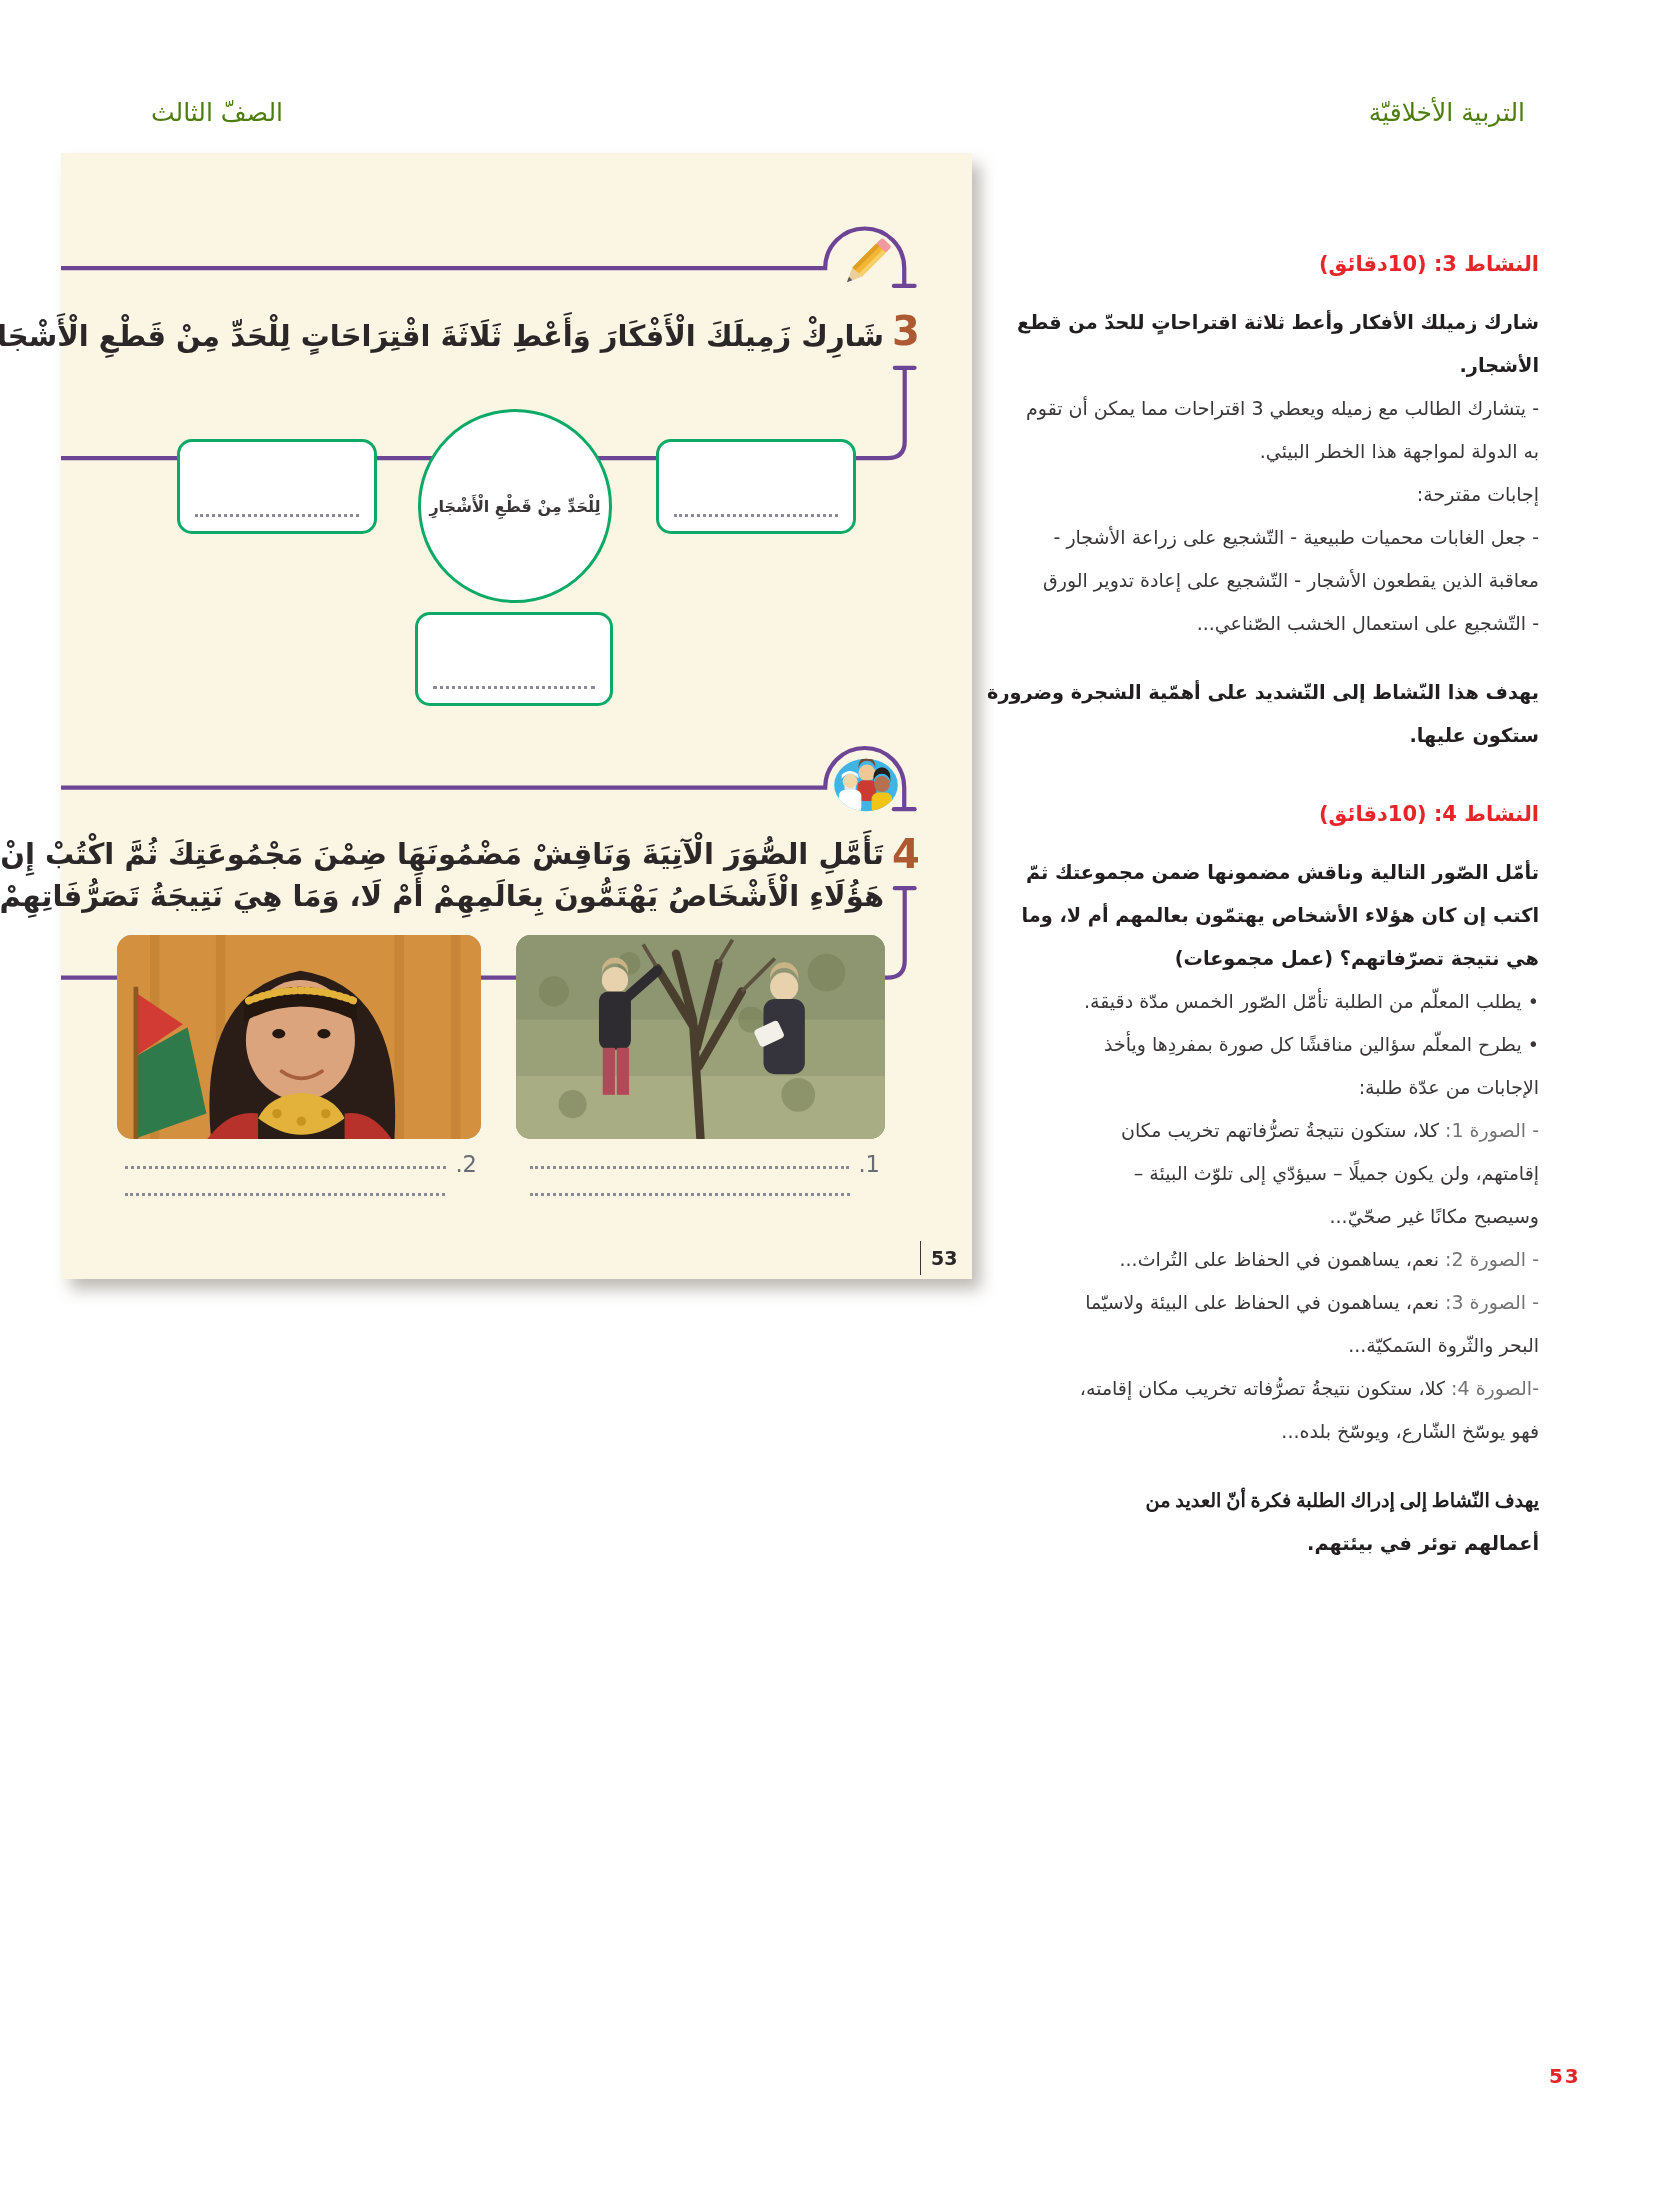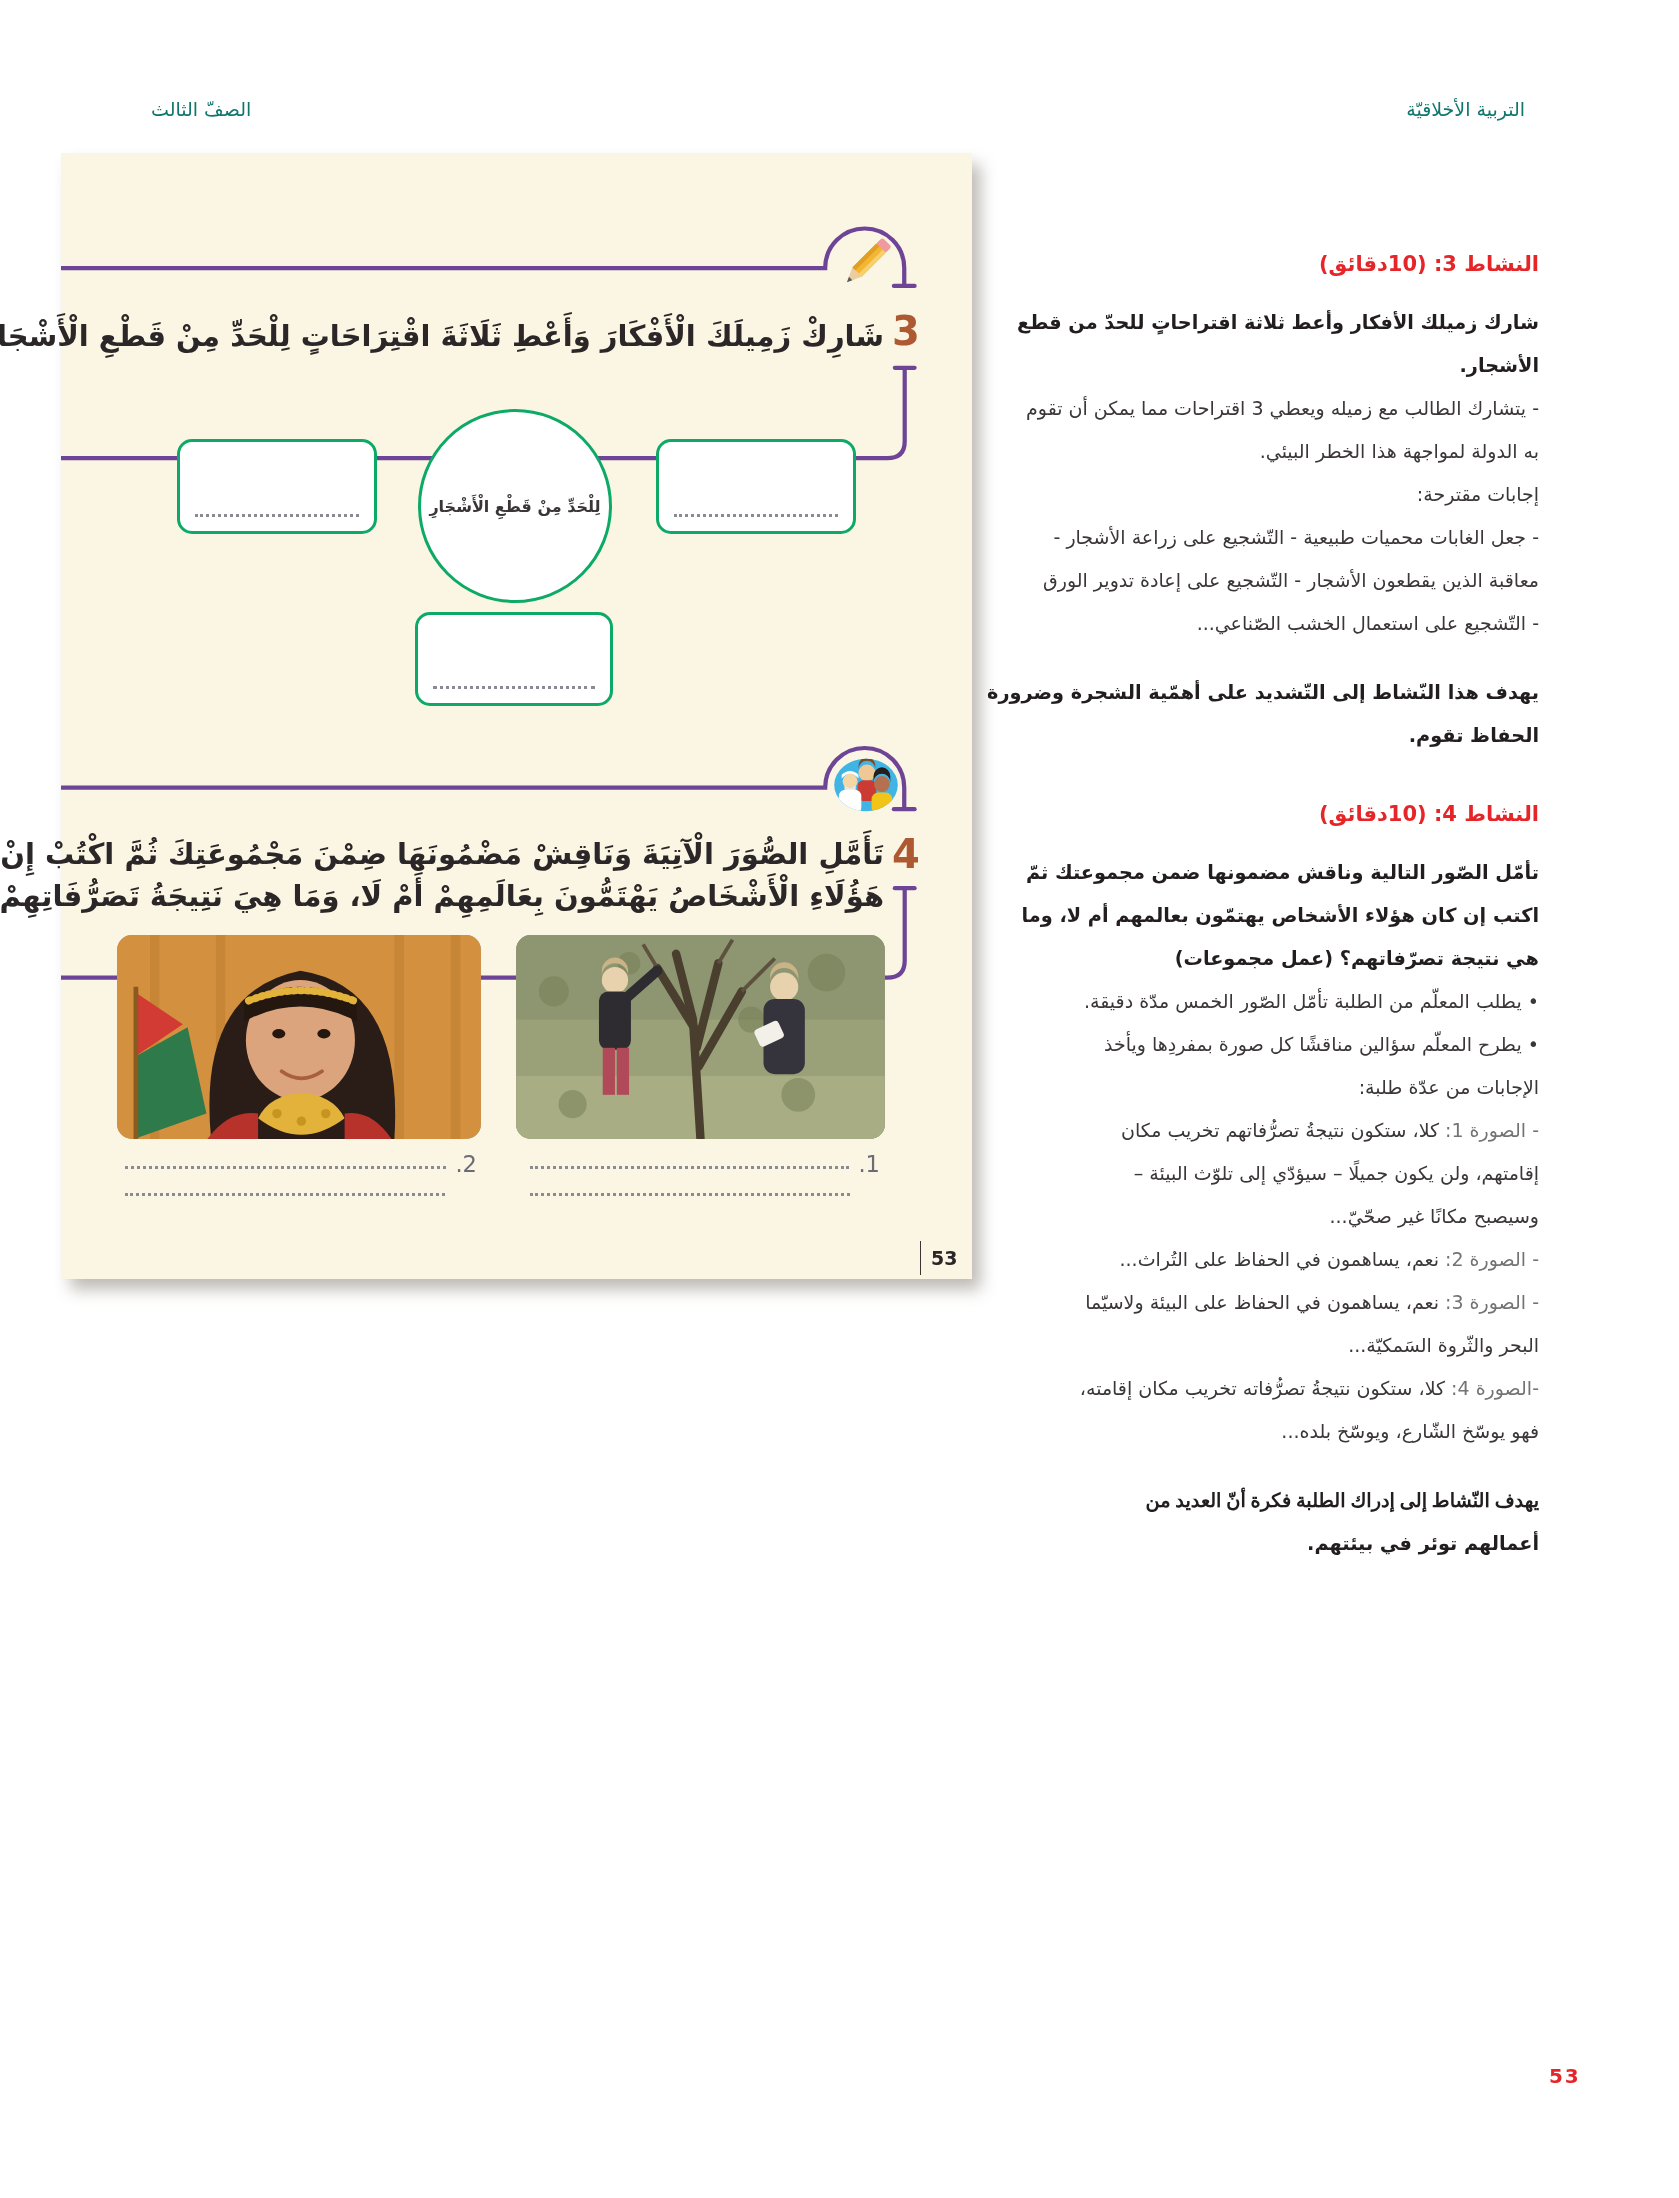--- a/index.html
+++ b/index.html
@@ -1,21 +1,21 @@
 <!DOCTYPE html>
 <html lang="ar" style="font-size:15px"><head>
 <meta charset="utf-8">
 <style>
   html,body{margin:0;padding:0;background:#ffffff;}
   .canvas{position:relative;width:1680px;height:2199px;background:#ffffff;overflow:hidden;
           font-family:"DejaVu Sans", sans-serif;color:#2b2627;}
   .abs{position:absolute;}
 
   
-  .runhead{font-size:19px;color:#0f766e;}
+  .runhead{font-size:25px;color:#4d7c0f;}
 
   
   .student-page{left:61px;top:153px;width:911px;height:1126px;background:#fbf6e3;
                 box-shadow:9.4px 11.3px 15px rgba(110,102,90,.45);}
   .decor-svg{left:0;top:0;}
 
   .act-num{width:38px;text-align:center;font-size:40px;font-weight:bold;color:#ad5a32;line-height:1;}
   .act-instr{direction:rtl;text-align:right;white-space:nowrap;font-weight:bold;
              font-size:29px;color:#2b2627;line-height:42px;}
 
@@ -223,21 +223,21 @@
       <div class="tline red"><span>النشاط 3: (10دقائق)</span></div>
       <div class="tline bold" style="margin-top: 15px;"><span>شارك زميلك الأفكار وأعط ثلاثة اقتراحاتٍ للحدّ من قطع</span></div>
       <div class="tline bold"><span>الأشجار.</span></div>
       <div class="tline normal"><span>- يتشارك الطالب مع زميله ويعطي 3 اقتراحات مما يمكن أن تقوم</span></div>
       <div class="tline normal"><span>به الدولة لمواجهة هذا الخطر البيئي.</span></div>
       <div class="tline normal"><span>إجابات مقترحة:</span></div>
       <div class="tline normal"><span>- جعل الغابات محميات طبيعية - التّشجيع على زراعة الأشجار -</span></div>
       <div class="tline normal"><span>معاقبة الذين يقطعون الأشجار - التّشجيع على إعادة تدوير الورق</span></div>
       <div class="tline normal"><span>- التّشجيع على استعمال الخشب الصّناعي...</span></div>
       <div class="tline bold" style="margin-top: 26px;"><span>يهدف هذا النّشاط إلى التّشديد على أهمّية الشجرة وضرورة</span></div>
-      <div class="tline bold"><span>الحفاظ تقوم.</span></div>
+      <div class="tline bold"><span>ستكون عليها.</span></div>
       <div class="tline red" style="margin-top: 36px;"><span>النشاط 4: (10دقائق)</span></div>
       <div class="tline bold" style="margin-top: 15px;"><span>تأمّل الصّور التالية وناقش مضمونها ضمن مجموعتك ثمّ</span></div>
       <div class="tline bold"><span>اكتب إن كان هؤلاء الأشخاص يهتمّون بعالمهم أم لا، وما</span></div>
       <div class="tline bold"><span>هي نتيجة تصرّفاتهم؟ (عمل مجموعات)</span></div>
       <div class="tline normal"><span>• يطلب المعلّم من الطلبة تأمّل الصّور الخمس مدّة دقيقة.</span></div>
       <div class="tline normal"><span>• يطرح المعلّم سؤالين مناقشًا كل صورة بمفردِها ويأخذ</span></div>
       <div class="tline normal"><span>الإجابات من عدّة طلبة:</span></div>
       <div class="tline normal"><span class="lbl">- الصورة 1:</span><span> كلا، ستكون نتيجةُ تصرُّفاتهم تخريب مكان</span></div>
       <div class="tline normal"><span>إقامتهم، ولن يكون جميلًا – سيؤدّي إلى تلوّث البيئة –</span></div>
       <div class="tline normal"><span>وسيصبح مكانًا غير صحّيّ...</span></div>

